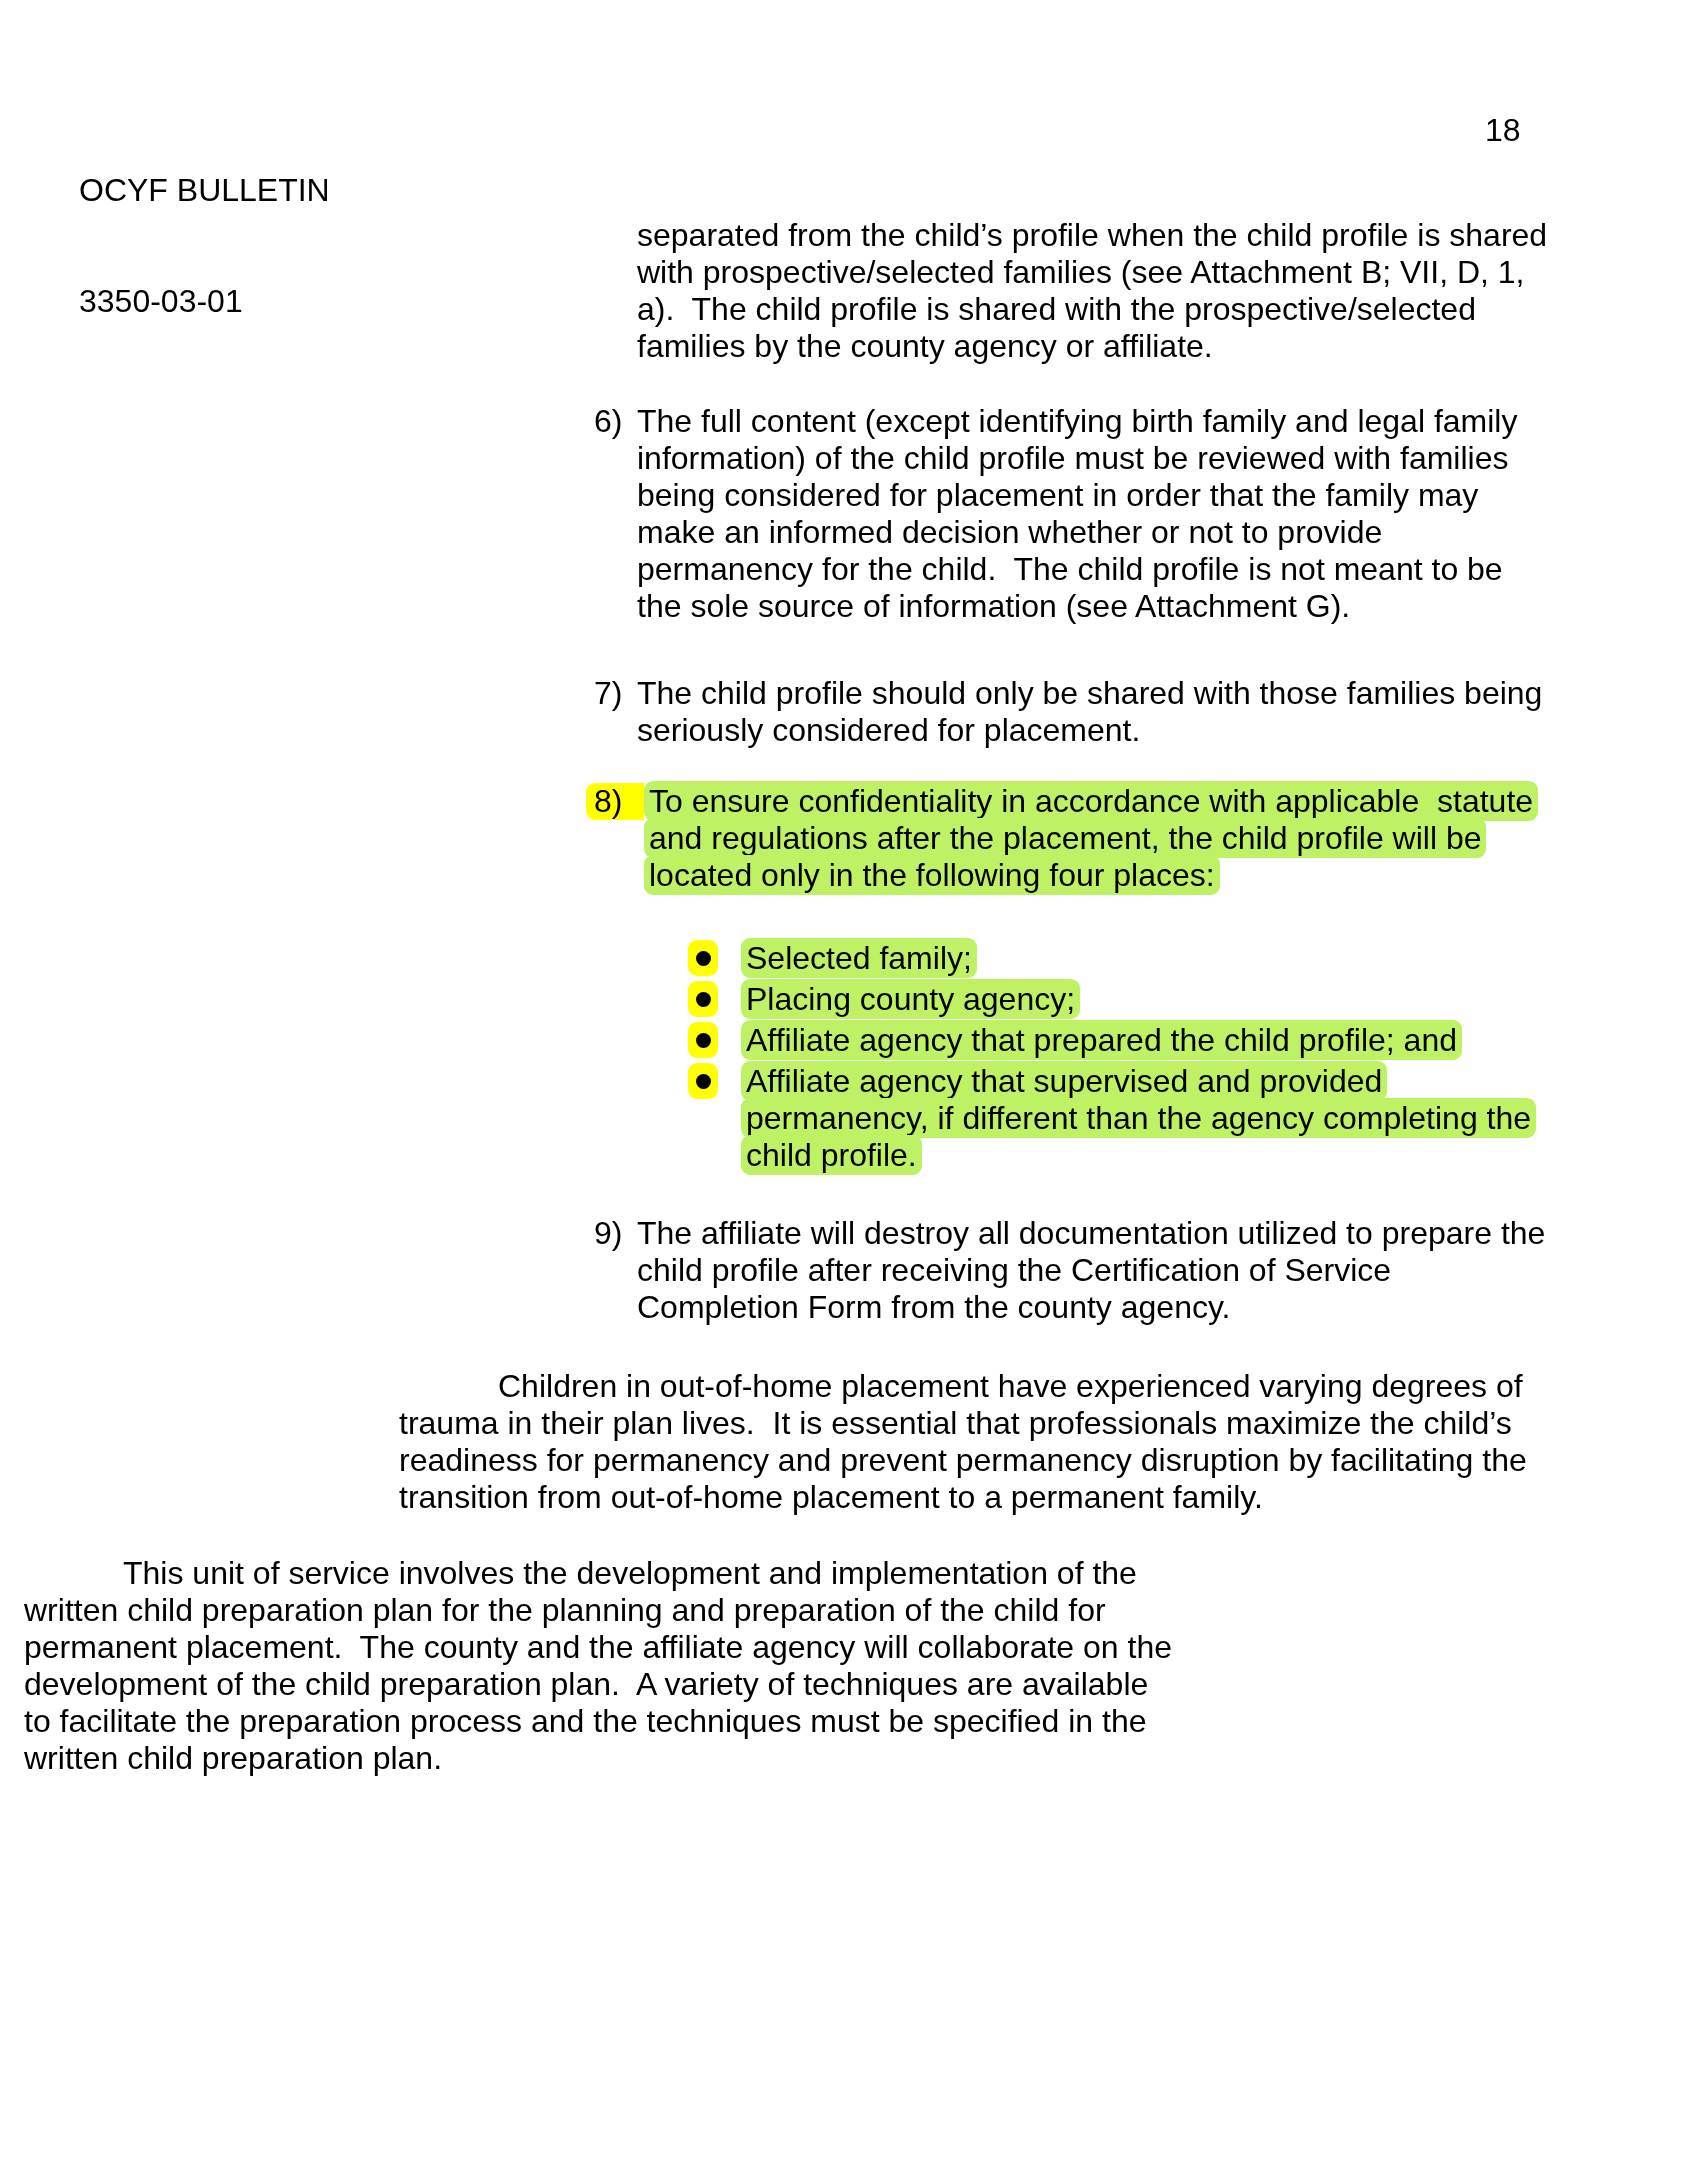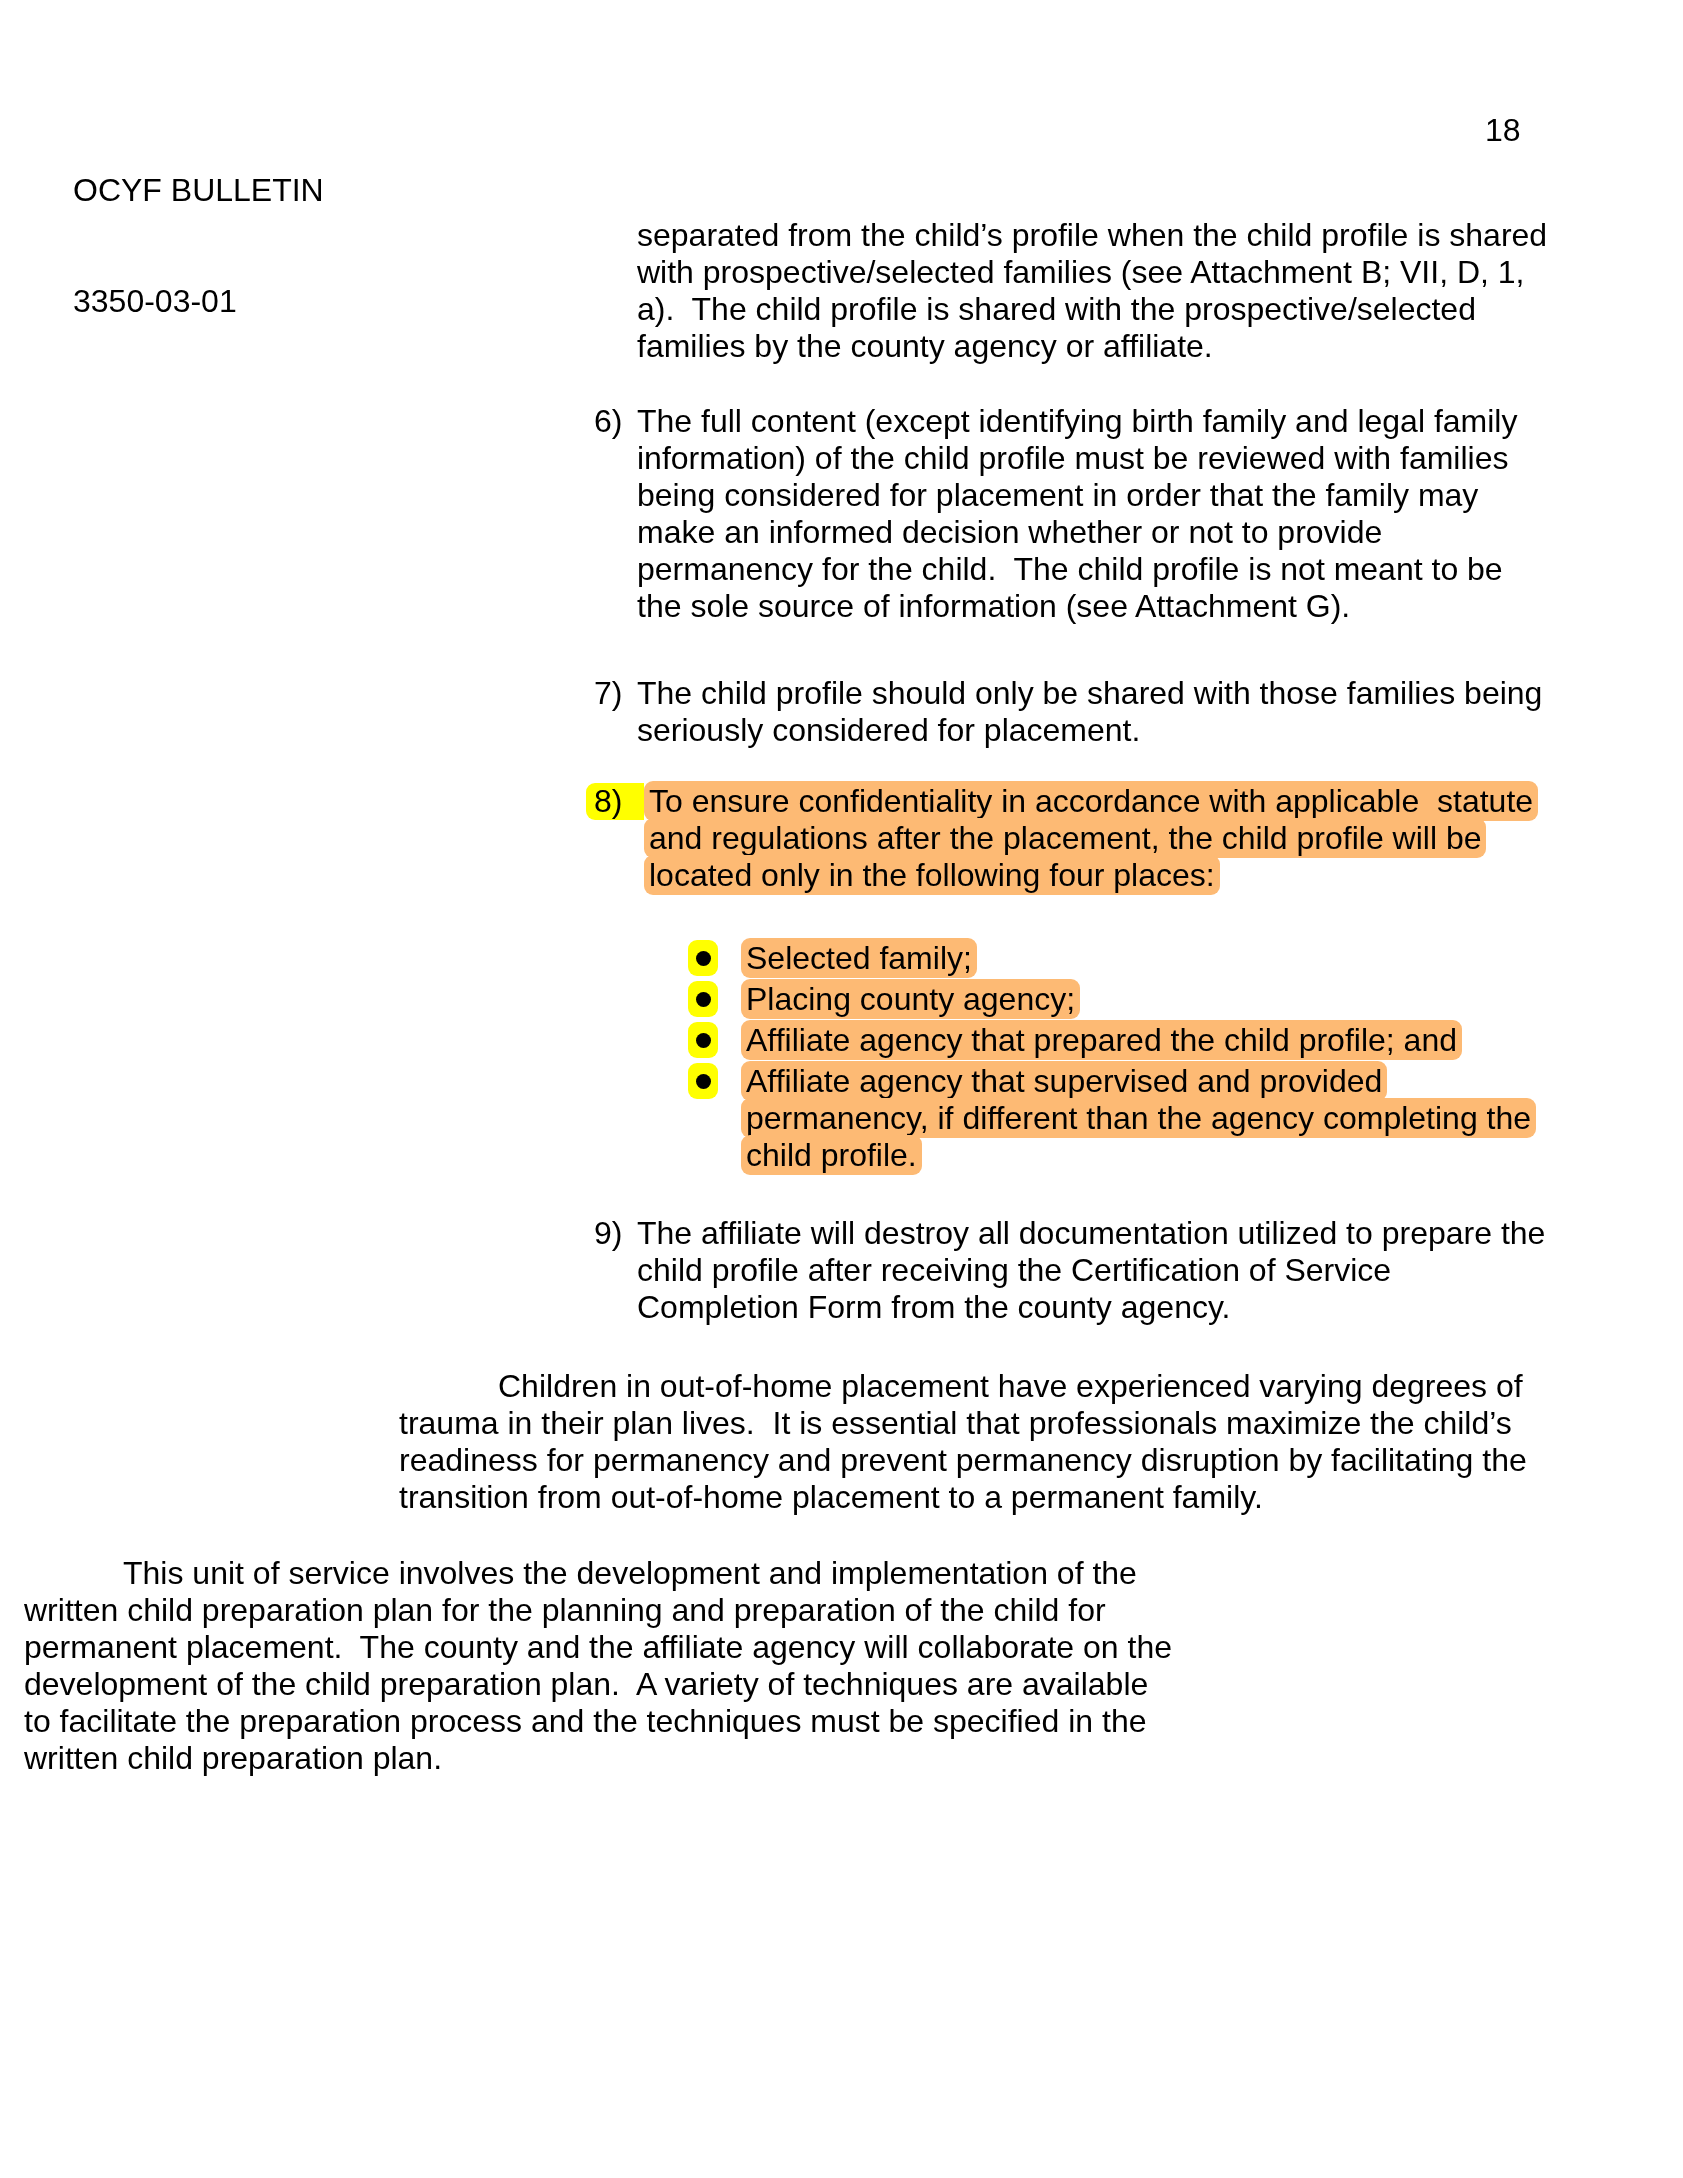--- a/index.html
+++ b/index.html
@@ -6,39 +6,39 @@
   .page{
     position:relative;
     width:1683px;height:2178px;
     background:#ffffff;
     color:#000000;
     font-family:"Liberation Sans", sans-serif;
     font-size:32px;
     line-height:37px;
     overflow:hidden;
   }
-  .header{position:absolute;left:73px;top:98px;white-space:pre;}
+  .header{position:absolute;left:79px;top:98px;white-space:pre;}
   .page-number{position:absolute;left:1485px;top:112px;}
   .content{position:absolute;left:0;top:217px;width:1676px;}
   .para{white-space:pre-wrap;}
   .indented-block{margin-left:637px;}
   .nitem{display:flex;align-items:flex-start;margin-left:594px;}
   .num{width:43px;flex:none;}
   .itext{white-space:pre-wrap;}
   .item6{margin-top:38px;}
   .item7{margin-top:50px;}
   .item8{margin-top:34px;}
   .item9{margin-top:41px;}
   .bullets{margin-top:46px;margin-left:688px;}
   .brow{display:flex;align-items:flex-start;margin-bottom:4px;}
   .bmarker{flex:none;width:30px;height:36px;background:#ffff00;border-radius:9px;
            display:flex;align-items:center;justify-content:center;margin-right:23px;}
   .bdot{width:15px;height:15px;border-radius:50%;background:#000000;}
   .btext{white-space:pre-wrap;}
-  .hl{background:#fdba74;padding:2px 5px;border-radius:9px;
+  .hl{background:#bef264;padding:2px 5px;border-radius:9px;
       -webkit-box-decoration-break:clone;box-decoration-break:clone;}
   .hl-num{background:#ffff00;border-radius:9px 0 0 9px;margin-left:-8px;
           padding-left:8px;width:50px;}
   .section-heading{margin-left:399px;margin-top:75px;white-space:pre-wrap;}
   .bold{font-weight:bold;}
   .underline{text-decoration:underline;text-decoration-thickness:5px;
              text-underline-offset:7px;text-decoration-skip-ink:none;}
   .section-label{margin-right:18px;}
   .body-para{margin-left:399px;text-indent:99px;}
   .p1{margin-top:42px;}

